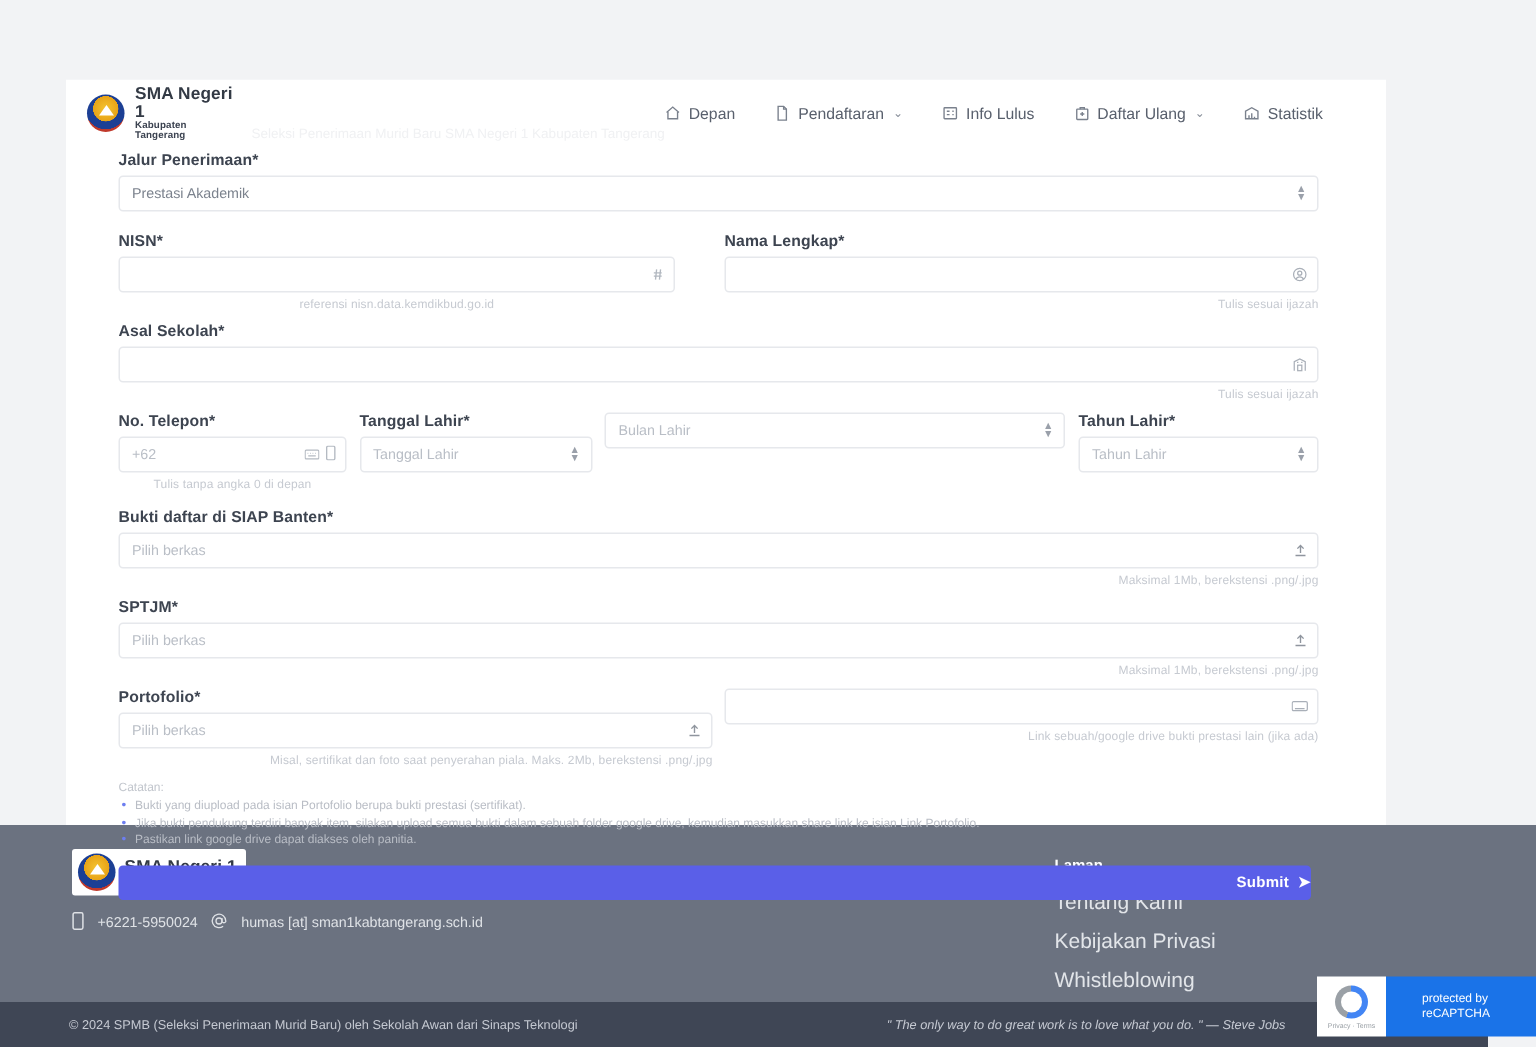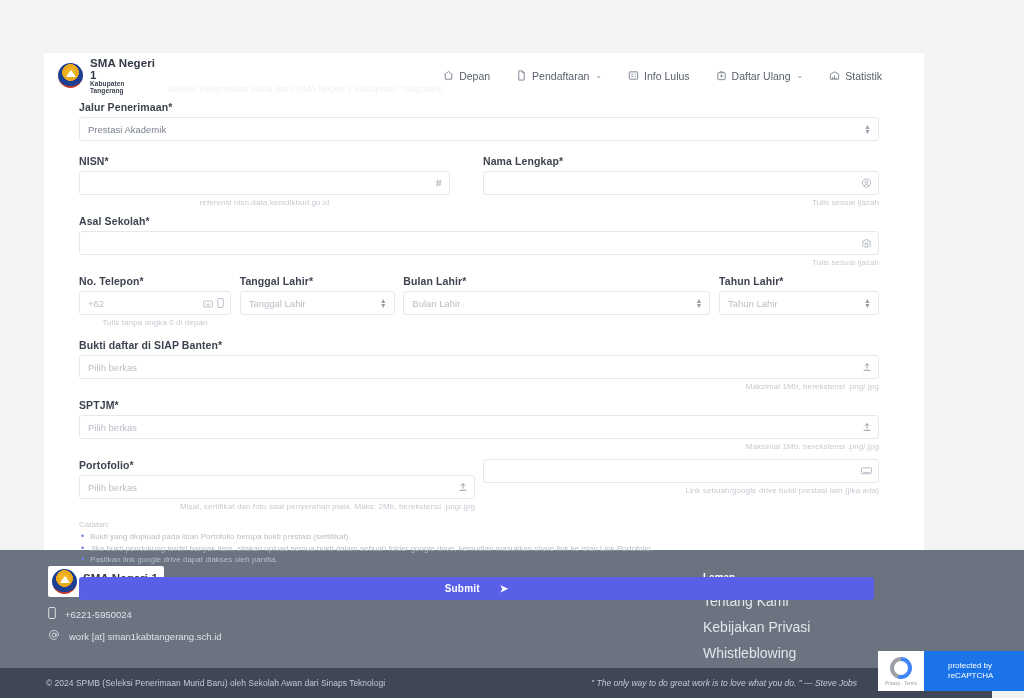--- a/index.html
+++ b/index.html
@@ -102,35 +102,35 @@
   .notes li::before {
     content: "•"; position: absolute; left: 2px; top: -1px;
     color: #6d7ef0; font-size: 9px;
   }
 
   .submit {
     margin-top: 11px; width: 795px; height: 23px;
     background: #5a5fe8; border: none; border-radius: 3px;
     color: #ffffff; font-size: 10px; font-weight: bold;
     font-family: "Liberation Sans", sans-serif;
-    display: flex; align-items: center; justify-content: center; gap: 20px;
+    display: flex; align-items: center; justify-content: flex-end; gap: 6px;
     cursor: pointer; letter-spacing: .2px;
   }
 
   
   .footer {
     position: absolute; left: 0; top: 550px; width: 1024px; height: 118px;
     background: #6b7280; z-index: 3;
   }
   .f-left { position: absolute; left: 48px; top: 16px; }
   .f-logo-box {
     background: #ffffff; display: inline-flex; align-items: center; gap: 6px;
     padding: 3px 6px 3px 4px; border-radius: 2px;
   }
-  .f-contact { margin-top: 9px; display: flex; flex-direction: column; gap: 8px; }
+  .f-contact { margin-top: 9px; display: flex; gap: 8px; }
   .f-contact-row { display: flex; align-items: center; gap: 9px; font-size: 9.5px; color: #dfe2e6; }
 
   .f-links { position: absolute; left: 703px; top: 22px; display: flex; flex-direction: column; gap: 10px; }
   .f-links .head { font-size: 10px; color: #ffffff; font-weight: bold; }
   .f-links a { font-size: 14px; color: #e2e5e9; text-decoration: none; cursor: pointer; }
 
   .copybar {
     position: absolute; left: 0; top: 668px; width: 992px; height: 30px;
     background: #3f4655; display: flex; align-items: center; z-index: 3;
   }
@@ -312,21 +312,20 @@
 
         <div class="c-tgl">
           <div class="label">Tanggal Lahir*</div>
           <div class="field">
             <div class="input ph">Tanggal Lahir</div>
             <span class="stepper">▲<br>▼</span>
           </div>
         </div>
 
         <div class="c-bln">
-          <div class="label">Bulan Lahir*</div>
           <div class="field">
             <div class="input ph">Bulan Lahir</div>
             <span class="stepper">▲<br>▼</span>
           </div>
         </div>
 
         <div class="c-thn">
           <div class="label">Tahun Lahir*</div>
           <div class="field">
             <div class="input ph">Tahun Lahir</div>
@@ -431,21 +430,21 @@
           </span>
           <span>+6221-5950024</span>
         </div>
         <div class="f-contact-row">
           <span>
             <svg width="12" height="12" viewBox="0 0 24 24" fill="none" stroke="#dfe2e6" stroke-width="1.7">
                 <circle cx="12" cy="12" r="4"></circle>
                 <path d="M16 8v5a3 3 0 0 0 5 0v-1a9 9 0 1 0-3.5 7"></path>
               </svg>
           </span>
-          <span>work [at] sman1kabtangerang.sch.id</span>
+          <span>humas [at] sman1kabtangerang.sch.id</span>
         </div>
       </div>
     </div>
 
     <div class="f-links">
       <div class="head">Laman</div>
       <a>Tentang Kami</a>
       <a>Kebijakan Privasi</a>
       <a>Whistleblowing</a>
       <a>Login Admin</a>

